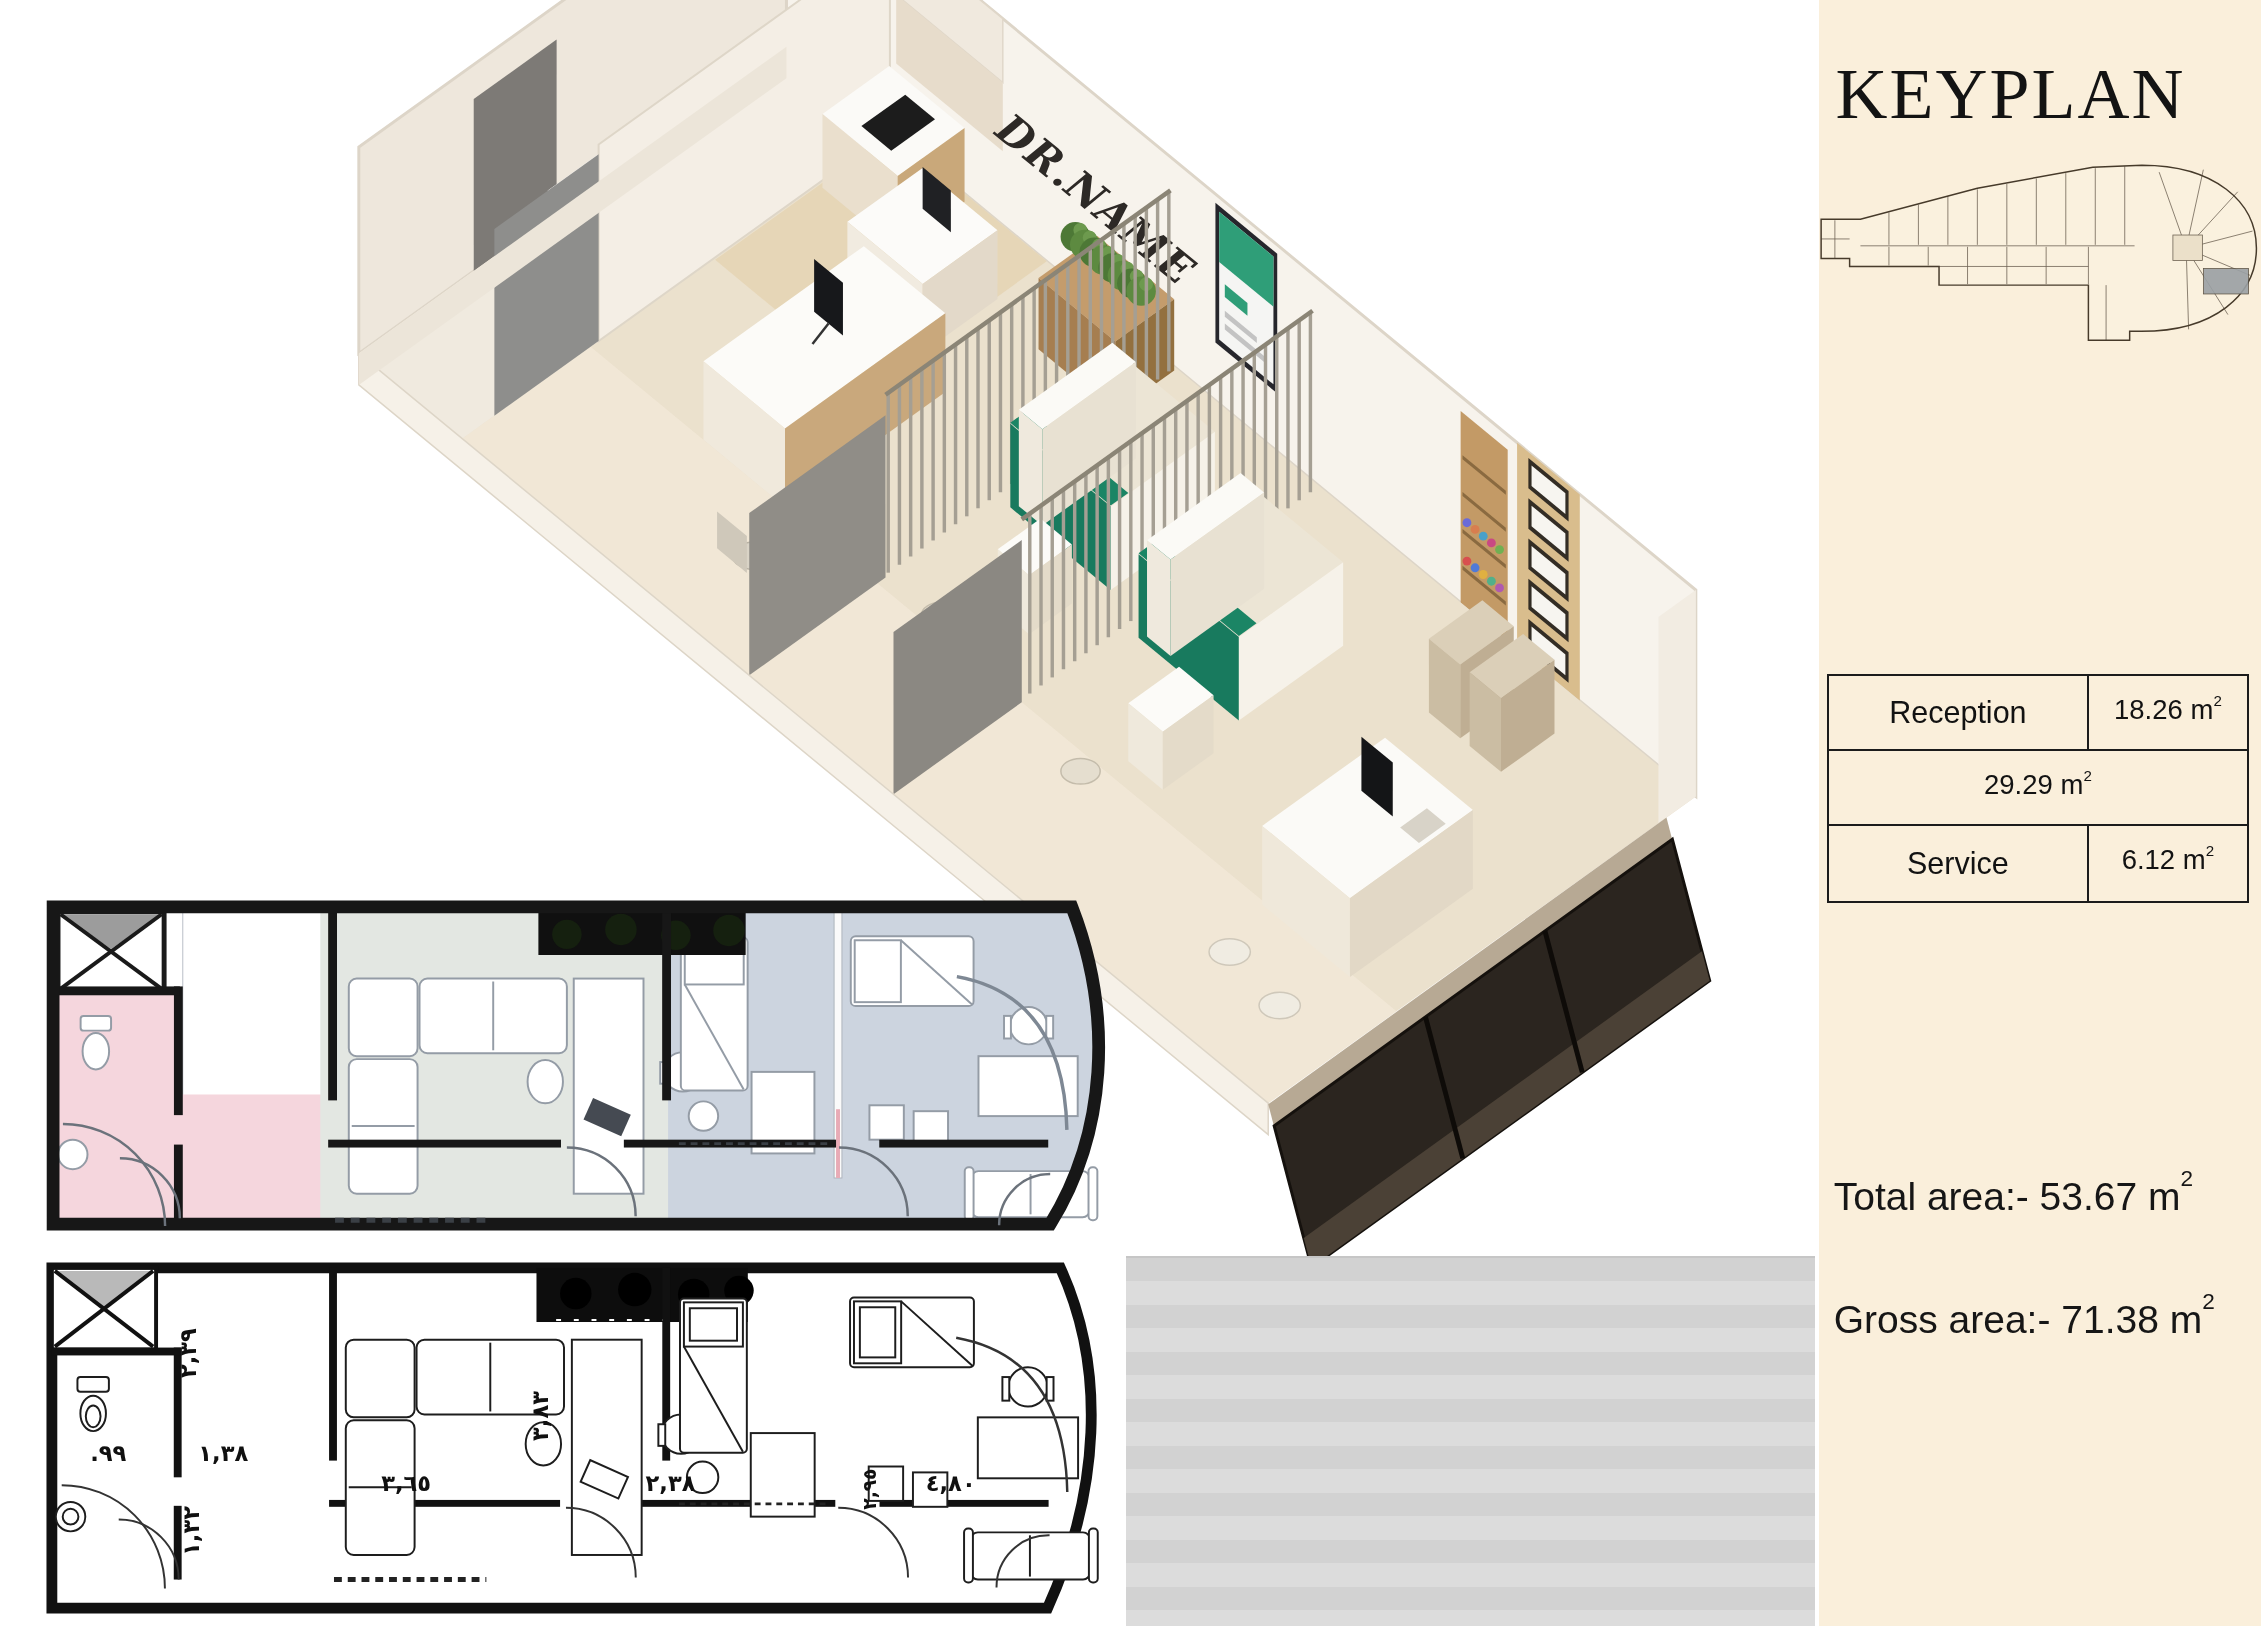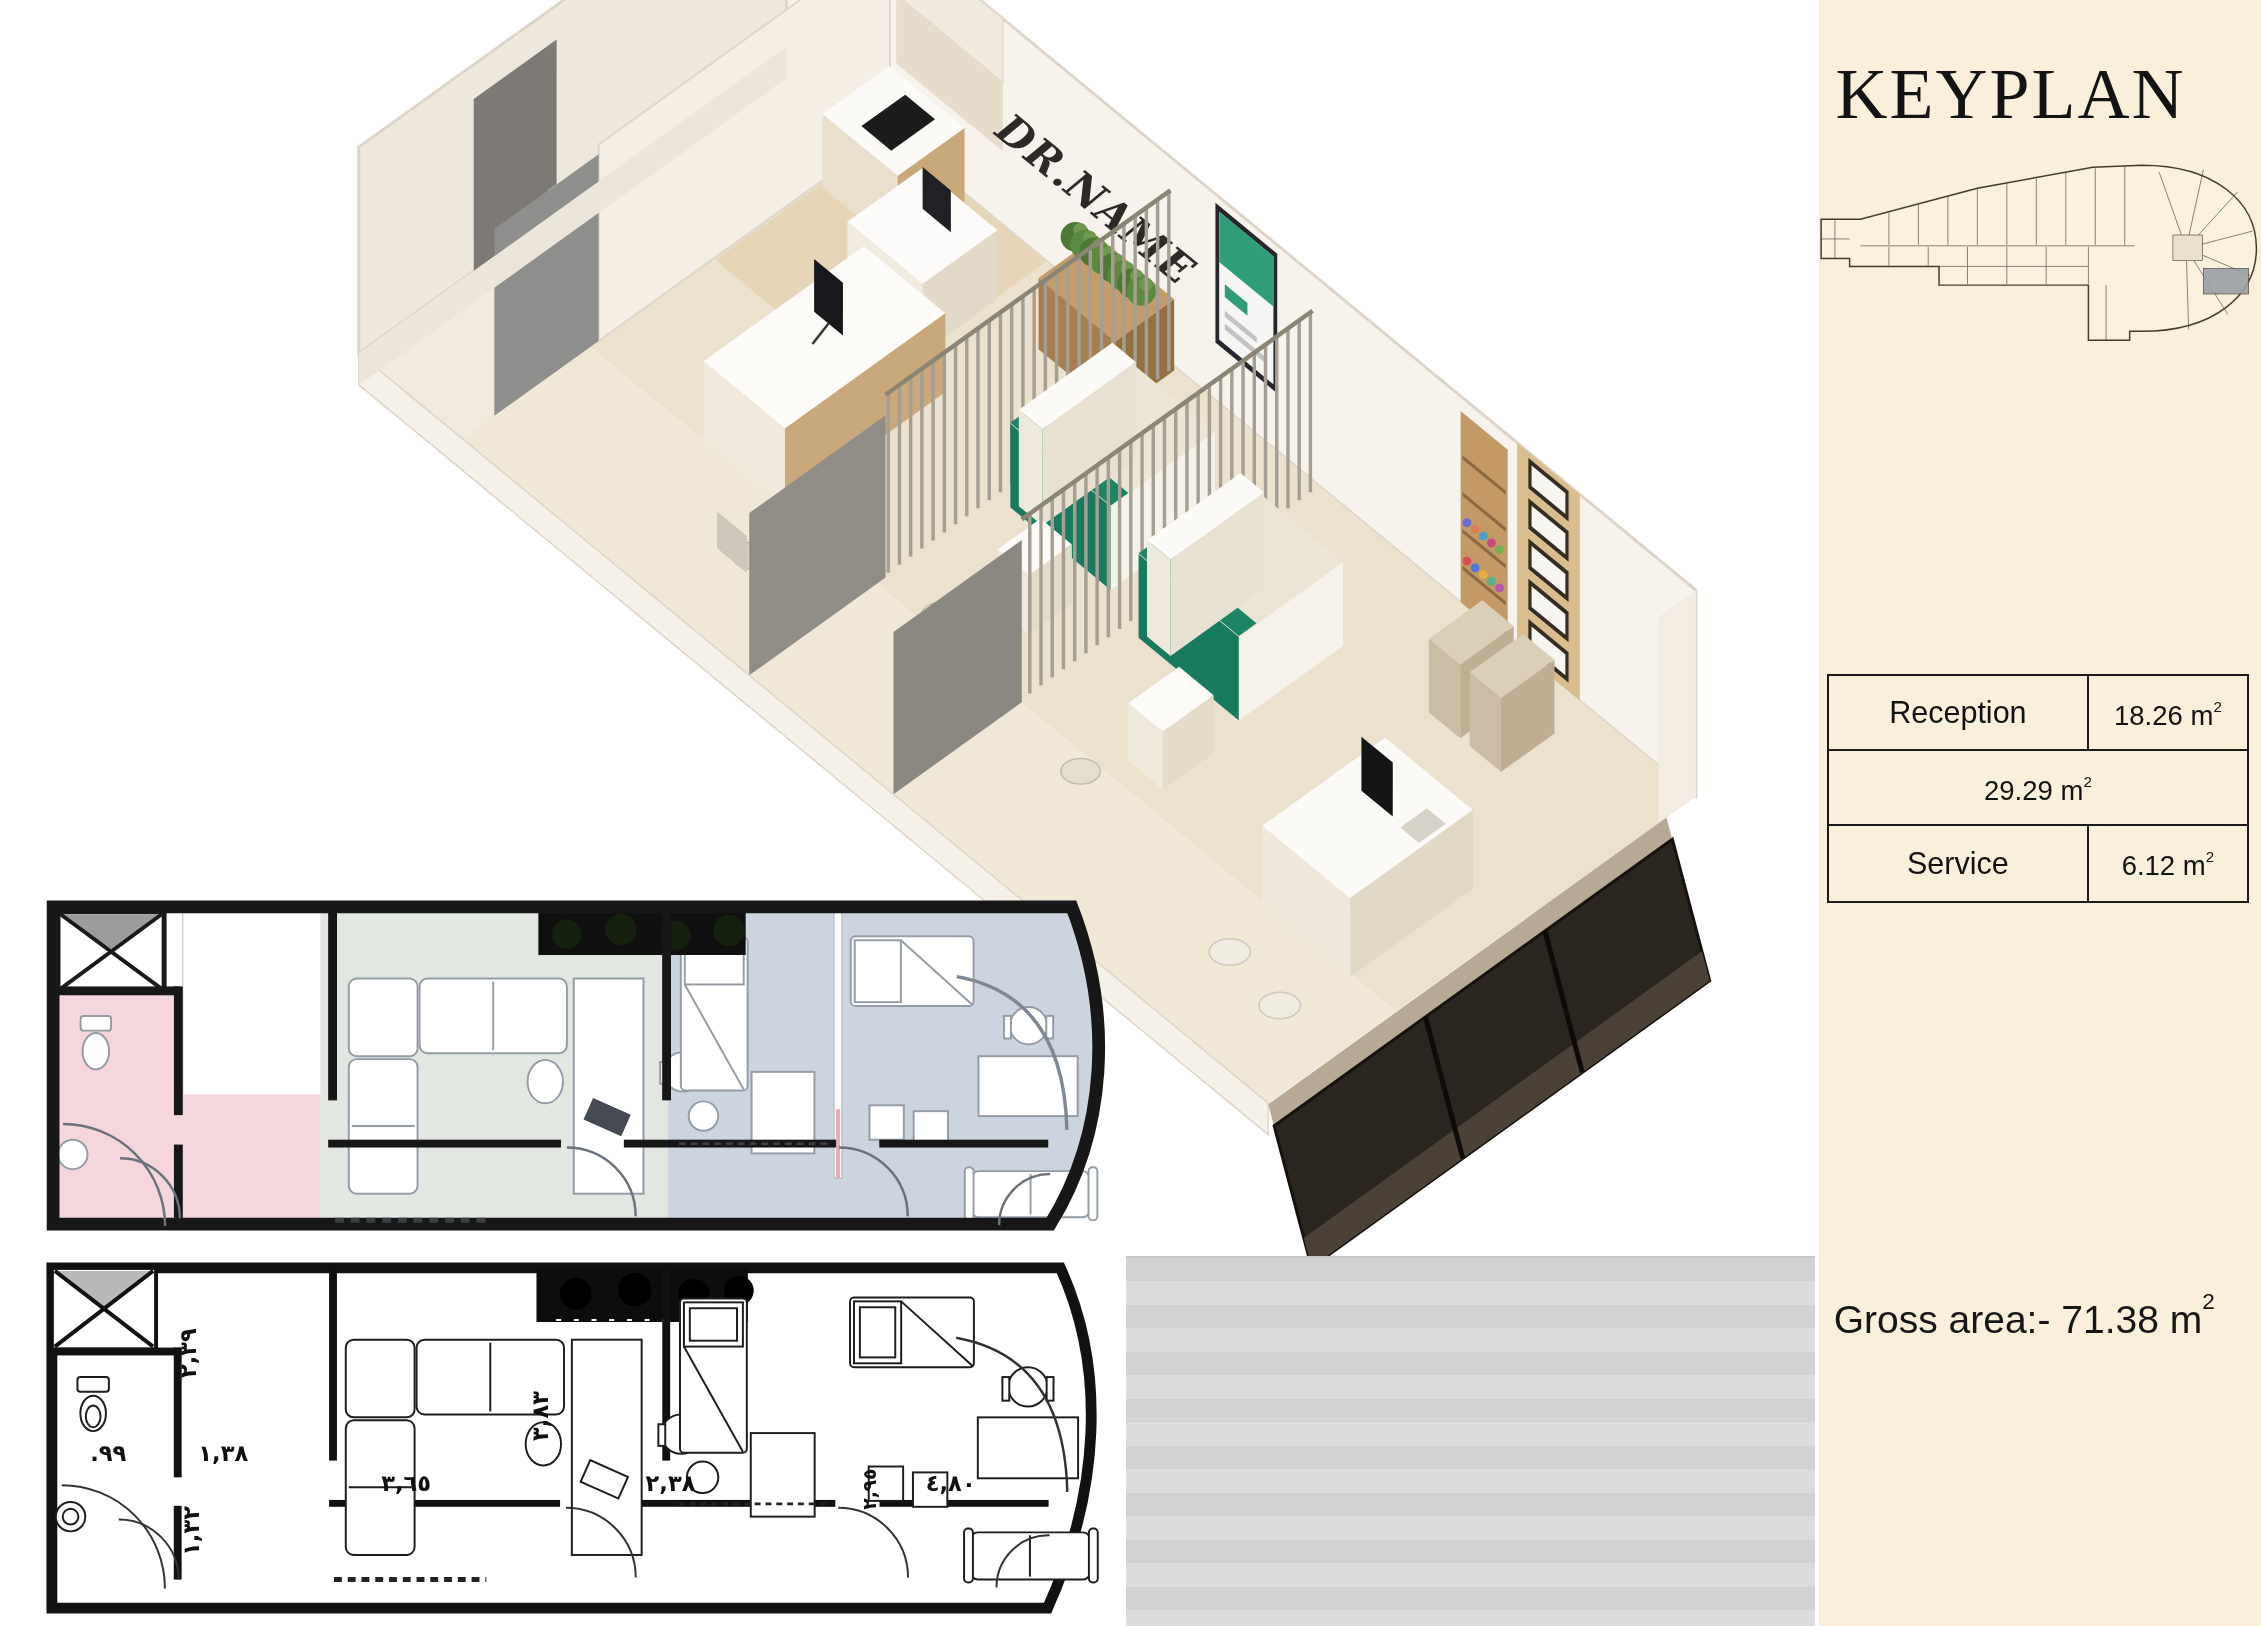--- a/index.html
+++ b/index.html
@@ -21,21 +21,21 @@
     font-family:"Liberation Serif", serif; font-size:72px; letter-spacing:2px; color:#131313; }
 
   .keyplan-svg { position:absolute; left:-3.9px; top:123px; width:450px; height:226px; }
 
   .areas-table { position:absolute; left:7.9px; top:674px; width:422px;
     border:2px solid #1b1b1b; color:#121212; }
   .areas-table .tr { display:flex; height:75px; border-bottom:2px solid #1b1b1b; }
   .areas-table .tr:last-child { border-bottom:none; }
   .areas-table .td { display:flex; align-items:center; justify-content:center; }
   .areas-table .td.label { flex:0 0 260px; border-right:2px solid #1b1b1b; font-size:30.5px; }
-  .areas-table .td.value { flex:1; font-size:27.5px; align-items:flex-start; padding-top:24px; }
+  .areas-table .td.value { flex:1; font-size:27.5px; align-items:flex-start; padding-top:18px; }
   .areas-table sup { font-size:.55em; position:relative; top:-0.15em; }
 
   .total-line, .gross-line { position:absolute; left:14.7px; font-size:39px; color:#161616; white-space:nowrap; }
   .total-line { top:1175px; }
   .gross-line { top:1298px; }
   .total-line sup, .gross-line sup { font-size:.58em; position:relative; top:-0.45em; }
 
   .dim { font-family:"DejaVu Sans", sans-serif; font-size:46px; font-weight:600; fill:#101010; }
   .dim-s { font-size:38px; }
 </style>
@@ -463,16 +463,17 @@
       </div>
       <div class="tr">
         <div class="td label">Service</div>
         <div class="td value">
             <span>6.12 m</span>
             <sup>2</sup>
           </div>
       </div>
     </div>
 
+    <div class="total-line"><span>Total area:- 53.67 m</span><sup>2</sup></div>
     <div class="gross-line"><span>Gross area:- 71.38 m</span><sup>2</sup></div>
   </div>
 </div>
 
 
 </body></html>

